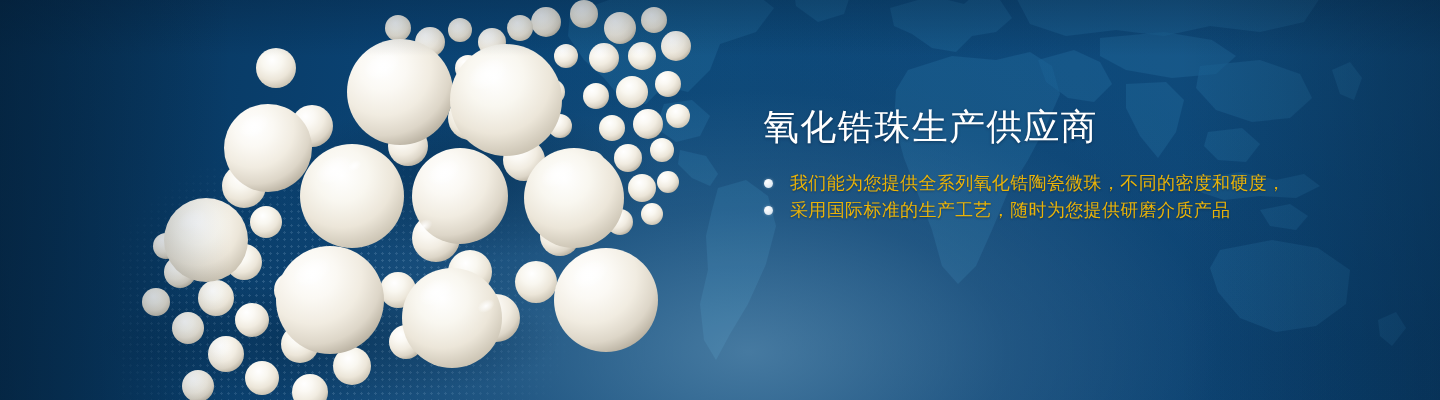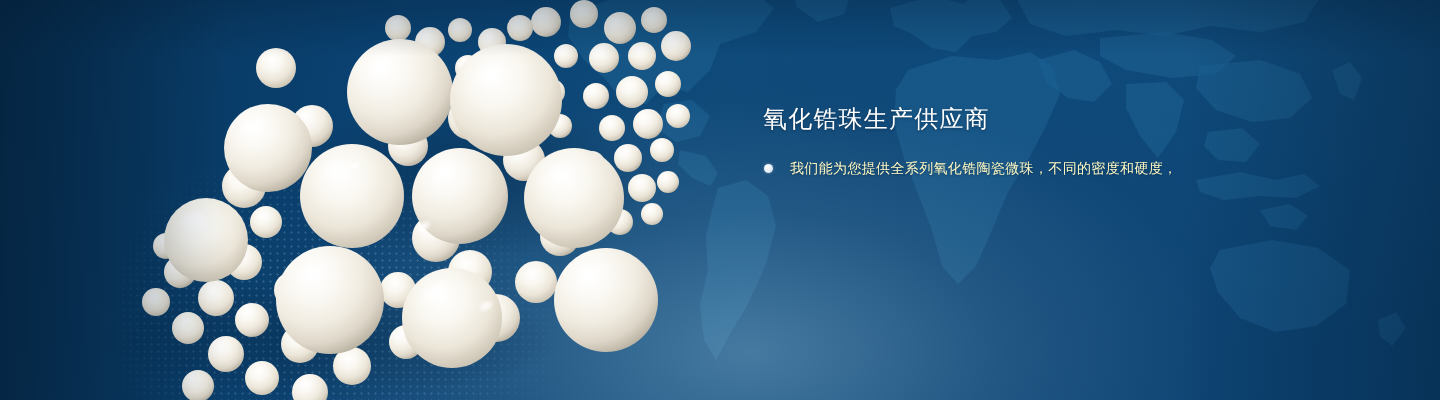--- a/index.html
+++ b/index.html
@@ -89,39 +89,39 @@
 
   
   .copy {
     position: absolute;
     left: 763px;
     top: 104px;
     width: 560px;
   }
   .headline {
     color: #ffffff;
-    font-size: 24px;
+    font-size: 36px;
     font-weight: 400;
     letter-spacing: 1.2px;
     line-height: 1.28;
     margin: 0 0 22px 0;
     text-shadow: 0 1px 3px rgba(0,20,42,0.45);
     white-space: nowrap;
   }
   .bullets {
     list-style: none;
     margin: 0;
     padding: 0;
   }
   .bullet {
     position: relative;
     padding-left: 27px;
     margin-bottom: 5px;
-    color: #fef9c3;
-    font-size: 14px;
+    color: #eab308;
+    font-size: 18px;
     line-height: 22px;
     letter-spacing: 0.35px;
     text-shadow: 0 1px 2px rgba(0,18,38,0.4);
   }
   .bullet:last-child { margin-bottom: 0; }
   .bullet-dot {
     position: absolute;
     left: 1px;
     top: 7px;
     width: 9px;
@@ -324,16 +324,22 @@
   <div class="copy">
     <h1 class="headline">氧化锆珠生产供应商</h1>
 
     <ul class="bullets">
       <li class="bullet">
         <span class="bullet-dot"></span>
         <span class="bullet-text">
           <span>我们能为您提供全系列氧化锆陶瓷微珠，不同的密度和硬度，</span>
         </span>
       </li>
+      <li class="bullet">
+        <span class="bullet-dot"></span>
+        <span class="bullet-text">
+          <span>采用国际标准的生产工艺，随时为您提供研磨介质产品</span>
+        </span>
+      </li>
     </ul>
   </div>
 
 </div>
 
 </body></html>

